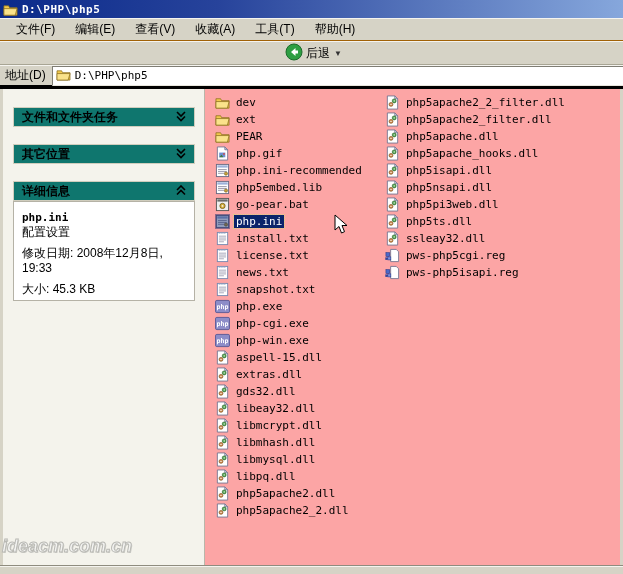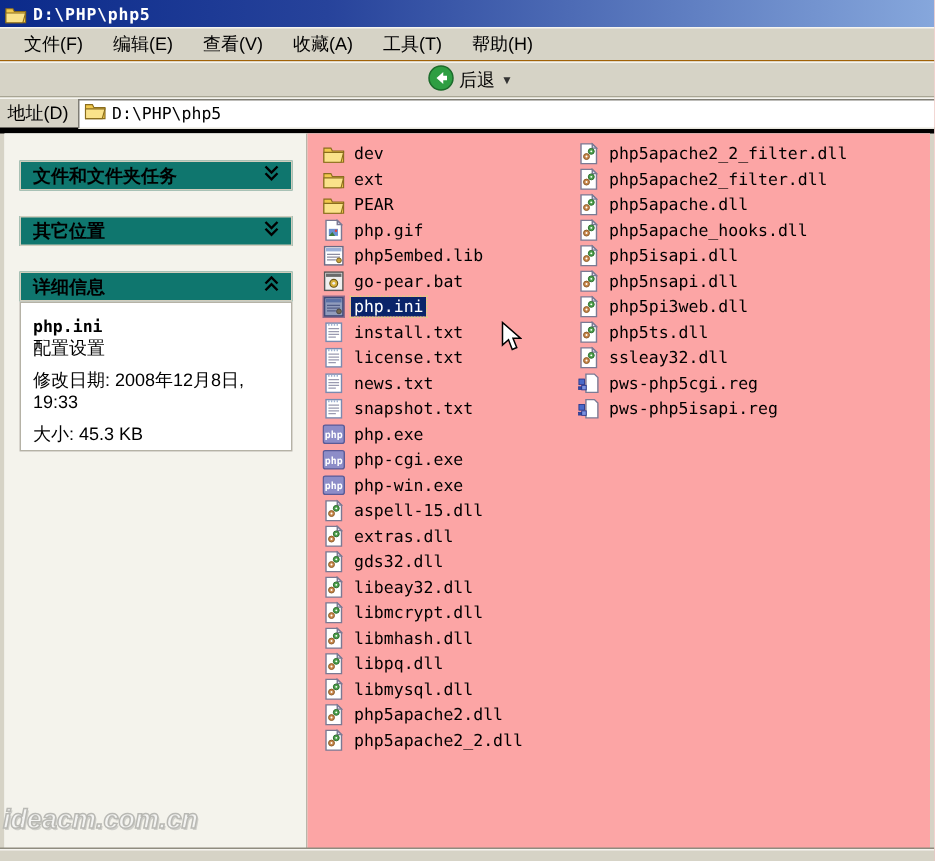--- a/index.html
+++ b/index.html
@@ -227,40 +227,51 @@
           </div>
           <div class="file-item">
             <span class="file-icon"><svg viewBox="0 0 16 16">
                 <rect x="1.5" y="1.5" width="13" height="13" fill="#fff" stroke="#6a6a85"></rect>
                 <rect x="2.5" y="2.5" width="11" height="2.4" fill="#9cb0d8"></rect>
                 <line x1="3.2" y1="7" x2="12.5" y2="7" stroke="#8c8ca0" stroke-width="0.9"></line>
                 <line x1="3.2" y1="9" x2="12.5" y2="9" stroke="#8c8ca0" stroke-width="0.9"></line>
                 <line x1="3.2" y1="11" x2="9.5" y2="11" stroke="#8c8ca0" stroke-width="0.9"></line>
                 <circle cx="11.7" cy="11.3" r="1.7" fill="#c9a23a" stroke="#7c6320" stroke-width="0.7"></circle>
               </svg></span>
-            <span class="file-label">php5embed.lib</span>
-          </div>
-          <div class="file-item">
-            <span class="file-icon"><svg viewBox="0 0 16 16">
-                <rect x="1.5" y="1.5" width="13" height="13" fill="#efefef" stroke="#555"></rect>
-                <rect x="2.5" y="2.5" width="11" height="2.4" fill="#6a6a6a"></rect>
-                <circle cx="8" cy="9.5" r="2.8" fill="#d8b23c" stroke="#6b5416" stroke-width="0.8"></circle>
-                <circle cx="8" cy="9.5" r="1" fill="#efefef"></circle>
-              </svg></span>
-            <span class="file-label">go-pear.bat</span>
-          </div>
-          <div class="file-item selected">
+            <span class="file-label">php.ini-recommended</span>
+          </div>
+          <div class="file-item">
             <span class="file-icon"><svg viewBox="0 0 16 16">
                 <rect x="1.5" y="1.5" width="13" height="13" fill="#fff" stroke="#6a6a85"></rect>
                 <rect x="2.5" y="2.5" width="11" height="2.4" fill="#9cb0d8"></rect>
                 <line x1="3.2" y1="7" x2="12.5" y2="7" stroke="#8c8ca0" stroke-width="0.9"></line>
                 <line x1="3.2" y1="9" x2="12.5" y2="9" stroke="#8c8ca0" stroke-width="0.9"></line>
                 <line x1="3.2" y1="11" x2="9.5" y2="11" stroke="#8c8ca0" stroke-width="0.9"></line>
                 <circle cx="11.7" cy="11.3" r="1.7" fill="#c9a23a" stroke="#7c6320" stroke-width="0.7"></circle>
               </svg></span>
+            <span class="file-label">php5embed.lib</span>
+          </div>
+          <div class="file-item">
+            <span class="file-icon"><svg viewBox="0 0 16 16">
+                <rect x="1.5" y="1.5" width="13" height="13" fill="#efefef" stroke="#555"></rect>
+                <rect x="2.5" y="2.5" width="11" height="2.4" fill="#6a6a6a"></rect>
+                <circle cx="8" cy="9.5" r="2.8" fill="#d8b23c" stroke="#6b5416" stroke-width="0.8"></circle>
+                <circle cx="8" cy="9.5" r="1" fill="#efefef"></circle>
+              </svg></span>
+            <span class="file-label">go-pear.bat</span>
+          </div>
+          <div class="file-item selected">
+            <span class="file-icon"><svg viewBox="0 0 16 16">
+                <rect x="1.5" y="1.5" width="13" height="13" fill="#fff" stroke="#6a6a85"></rect>
+                <rect x="2.5" y="2.5" width="11" height="2.4" fill="#9cb0d8"></rect>
+                <line x1="3.2" y1="7" x2="12.5" y2="7" stroke="#8c8ca0" stroke-width="0.9"></line>
+                <line x1="3.2" y1="9" x2="12.5" y2="9" stroke="#8c8ca0" stroke-width="0.9"></line>
+                <line x1="3.2" y1="11" x2="9.5" y2="11" stroke="#8c8ca0" stroke-width="0.9"></line>
+                <circle cx="11.7" cy="11.3" r="1.7" fill="#c9a23a" stroke="#7c6320" stroke-width="0.7"></circle>
+              </svg></span>
             <span class="file-label">php.ini</span>
           </div>
           <div class="file-item">
             <span class="file-icon"><svg viewBox="0 0 16 16">
                 <rect x="2.5" y="1.5" width="11" height="13" fill="#fff" stroke="#7a8ab0"></rect>
                 <line x1="4" y1="2.6" x2="12" y2="2.6" stroke="#9db0cf" stroke-width="1.4" stroke-dasharray="1,1"></line>
                 <line x1="4.2" y1="5.5" x2="11.8" y2="5.5" stroke="#9a9ab0" stroke-width="0.9"></line>
                 <line x1="4.2" y1="7.5" x2="11.8" y2="7.5" stroke="#9a9ab0" stroke-width="0.9"></line>
                 <line x1="4.2" y1="9.5" x2="11.8" y2="9.5" stroke="#9a9ab0" stroke-width="0.9"></line>
                 <line x1="4.2" y1="11.5" x2="9.5" y2="11.5" stroke="#9a9ab0" stroke-width="0.9"></line>
@@ -389,32 +400,32 @@
           </div>
           <div class="file-item">
             <span class="file-icon"><svg viewBox="0 0 16 16">
                 <path d="M2.5 1 h8 l3 3 v11 h-11 Z" fill="#fff" stroke="#7a7a94"></path>
                 <path d="M10.5 1 v3 h3 Z" fill="#e6e9f5" stroke="#7a7a94"></path>
                 <circle cx="9.8" cy="6.3" r="2.1" fill="#4ba04b" stroke="#2d6b2d" stroke-width="0.7"></circle>
                 <circle cx="6.4" cy="10" r="2.1" fill="#c9874a" stroke="#8a5a28" stroke-width="0.7"></circle>
                 <circle cx="9.8" cy="6.3" r="0.7" fill="#fff"></circle>
                 <circle cx="6.4" cy="10" r="0.7" fill="#fff"></circle>
               </svg></span>
+            <span class="file-label">libmysql.dll</span>
+          </div>
+          <div class="file-item">
+            <span class="file-icon"><svg viewBox="0 0 16 16">
+                <path d="M2.5 1 h8 l3 3 v11 h-11 Z" fill="#fff" stroke="#7a7a94"></path>
+                <path d="M10.5 1 v3 h3 Z" fill="#e6e9f5" stroke="#7a7a94"></path>
+                <circle cx="9.8" cy="6.3" r="2.1" fill="#4ba04b" stroke="#2d6b2d" stroke-width="0.7"></circle>
+                <circle cx="6.4" cy="10" r="2.1" fill="#c9874a" stroke="#8a5a28" stroke-width="0.7"></circle>
+                <circle cx="9.8" cy="6.3" r="0.7" fill="#fff"></circle>
+                <circle cx="6.4" cy="10" r="0.7" fill="#fff"></circle>
+              </svg></span>
             <span class="file-label">libpq.dll</span>
-          </div>
-          <div class="file-item">
-            <span class="file-icon"><svg viewBox="0 0 16 16">
-                <path d="M2.5 1 h8 l3 3 v11 h-11 Z" fill="#fff" stroke="#7a7a94"></path>
-                <path d="M10.5 1 v3 h3 Z" fill="#e6e9f5" stroke="#7a7a94"></path>
-                <circle cx="9.8" cy="6.3" r="2.1" fill="#4ba04b" stroke="#2d6b2d" stroke-width="0.7"></circle>
-                <circle cx="6.4" cy="10" r="2.1" fill="#c9874a" stroke="#8a5a28" stroke-width="0.7"></circle>
-                <circle cx="9.8" cy="6.3" r="0.7" fill="#fff"></circle>
-                <circle cx="6.4" cy="10" r="0.7" fill="#fff"></circle>
-              </svg></span>
-            <span class="file-label">libmysql.dll</span>
           </div>
           <div class="file-item">
             <span class="file-icon"><svg viewBox="0 0 16 16">
                 <path d="M2.5 1 h8 l3 3 v11 h-11 Z" fill="#fff" stroke="#7a7a94"></path>
                 <path d="M10.5 1 v3 h3 Z" fill="#e6e9f5" stroke="#7a7a94"></path>
                 <circle cx="9.8" cy="6.3" r="2.1" fill="#4ba04b" stroke="#2d6b2d" stroke-width="0.7"></circle>
                 <circle cx="6.4" cy="10" r="2.1" fill="#c9874a" stroke="#8a5a28" stroke-width="0.7"></circle>
                 <circle cx="9.8" cy="6.3" r="0.7" fill="#fff"></circle>
                 <circle cx="6.4" cy="10" r="0.7" fill="#fff"></circle>
               </svg></span>

